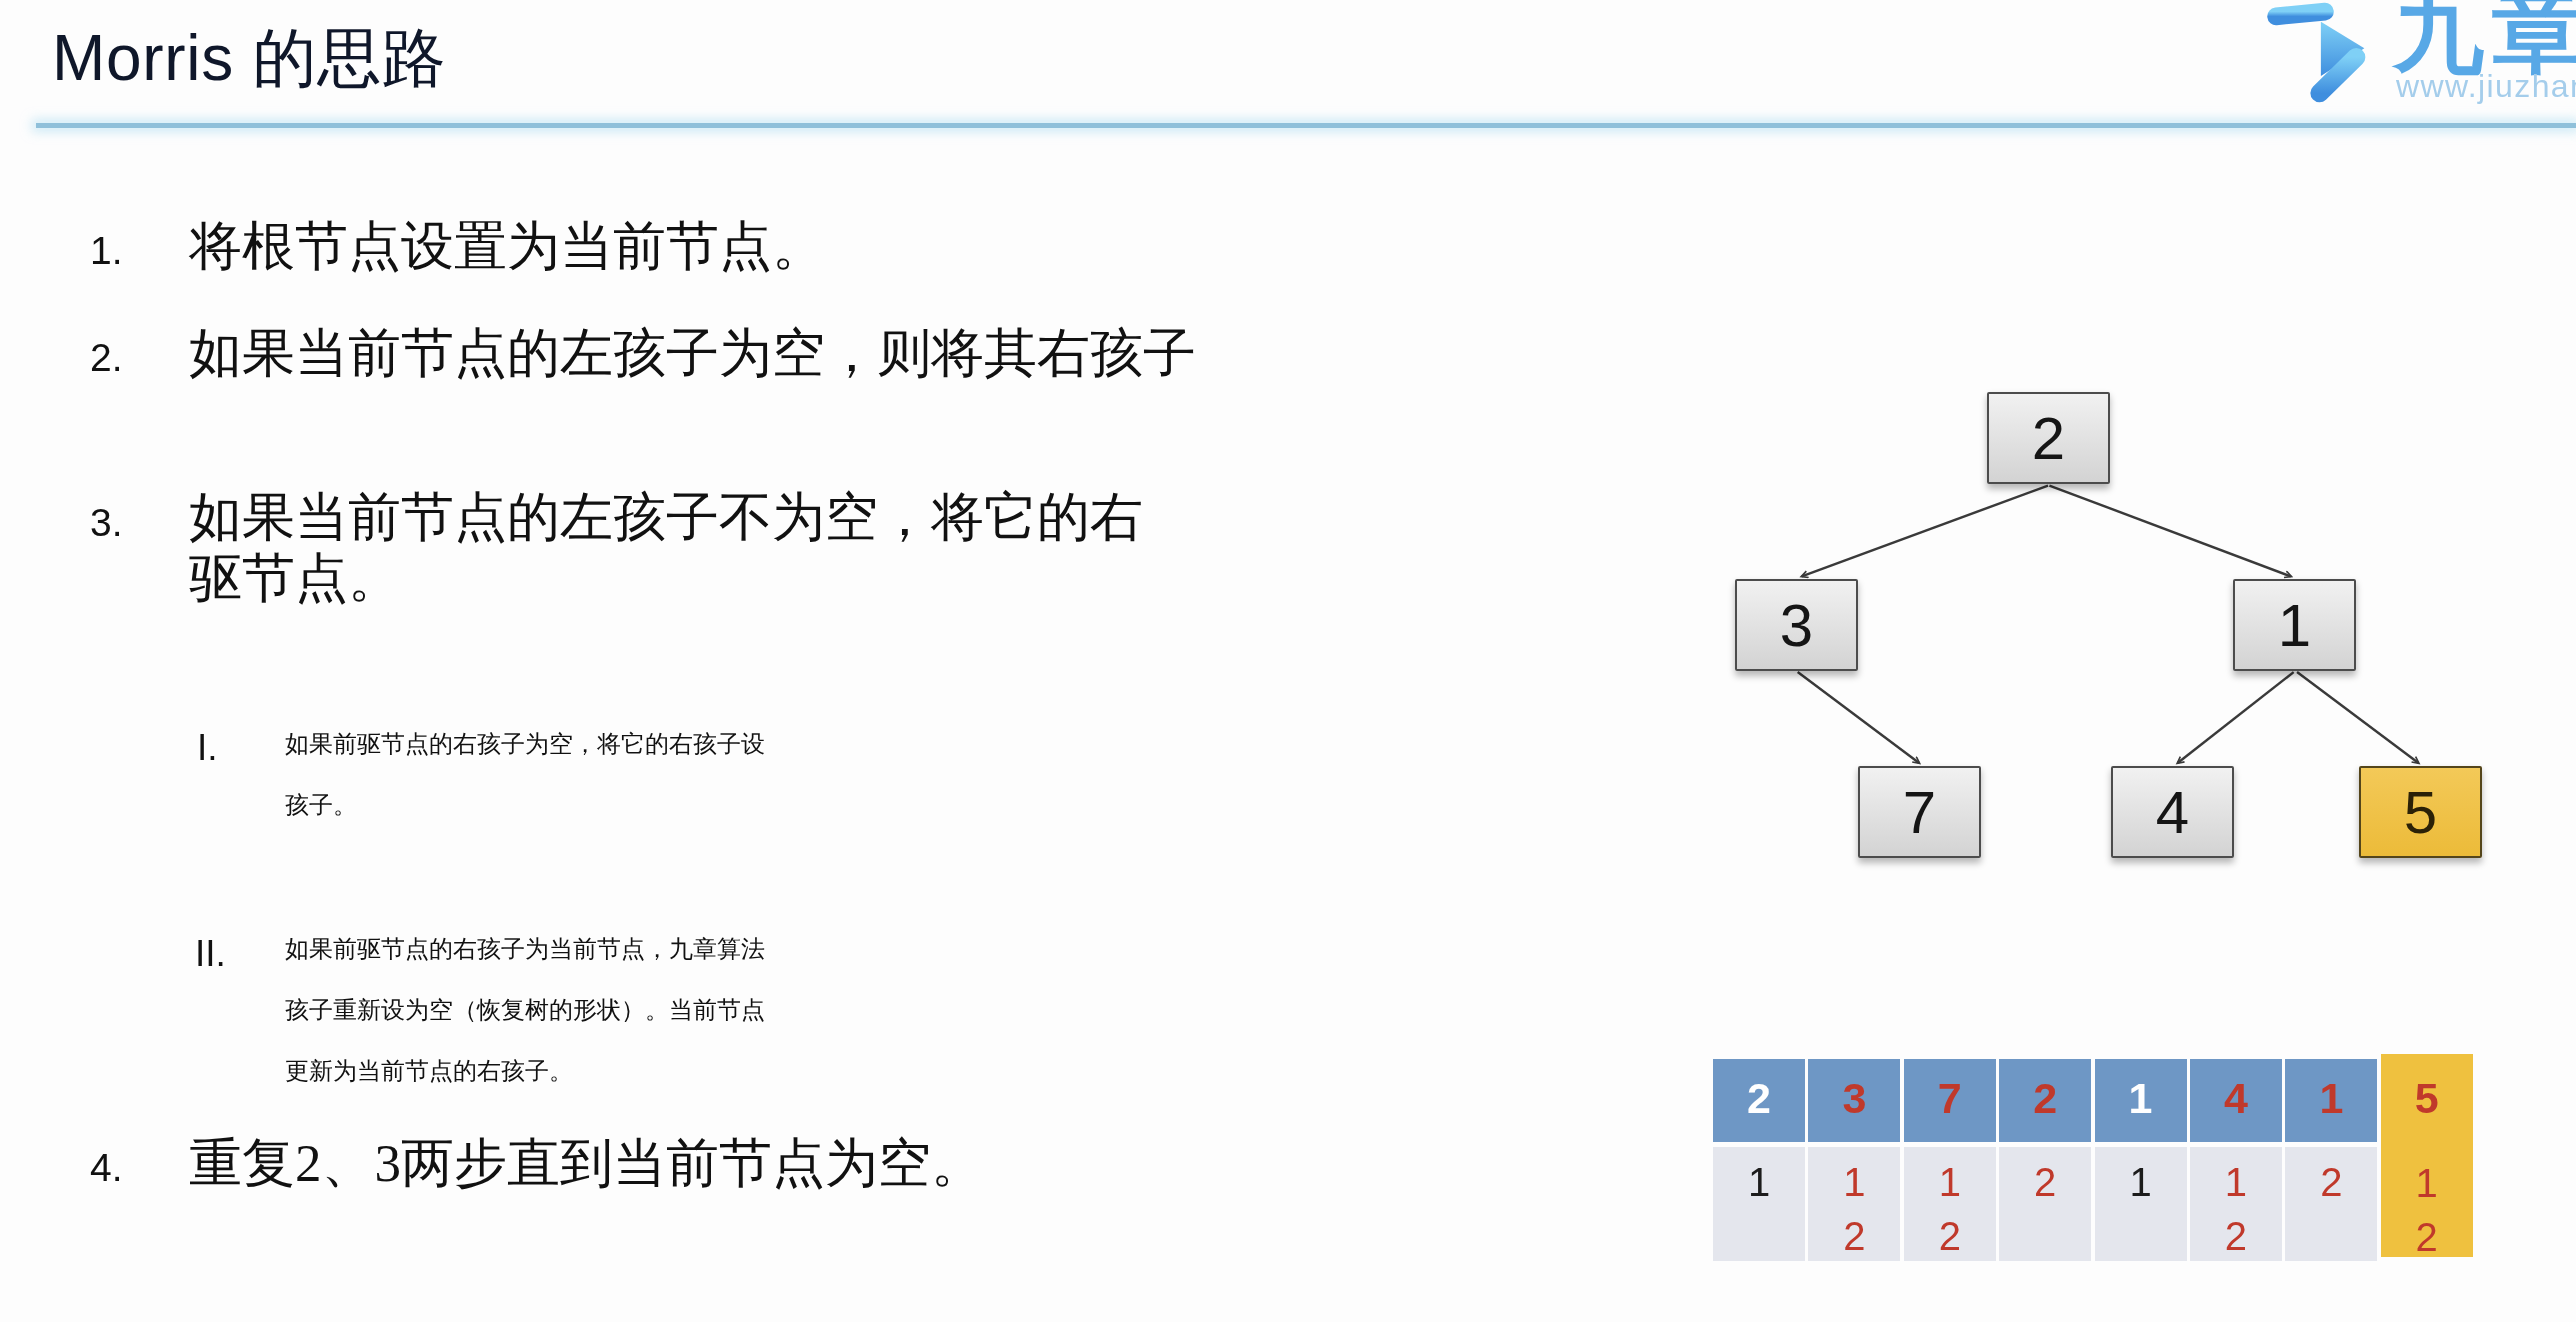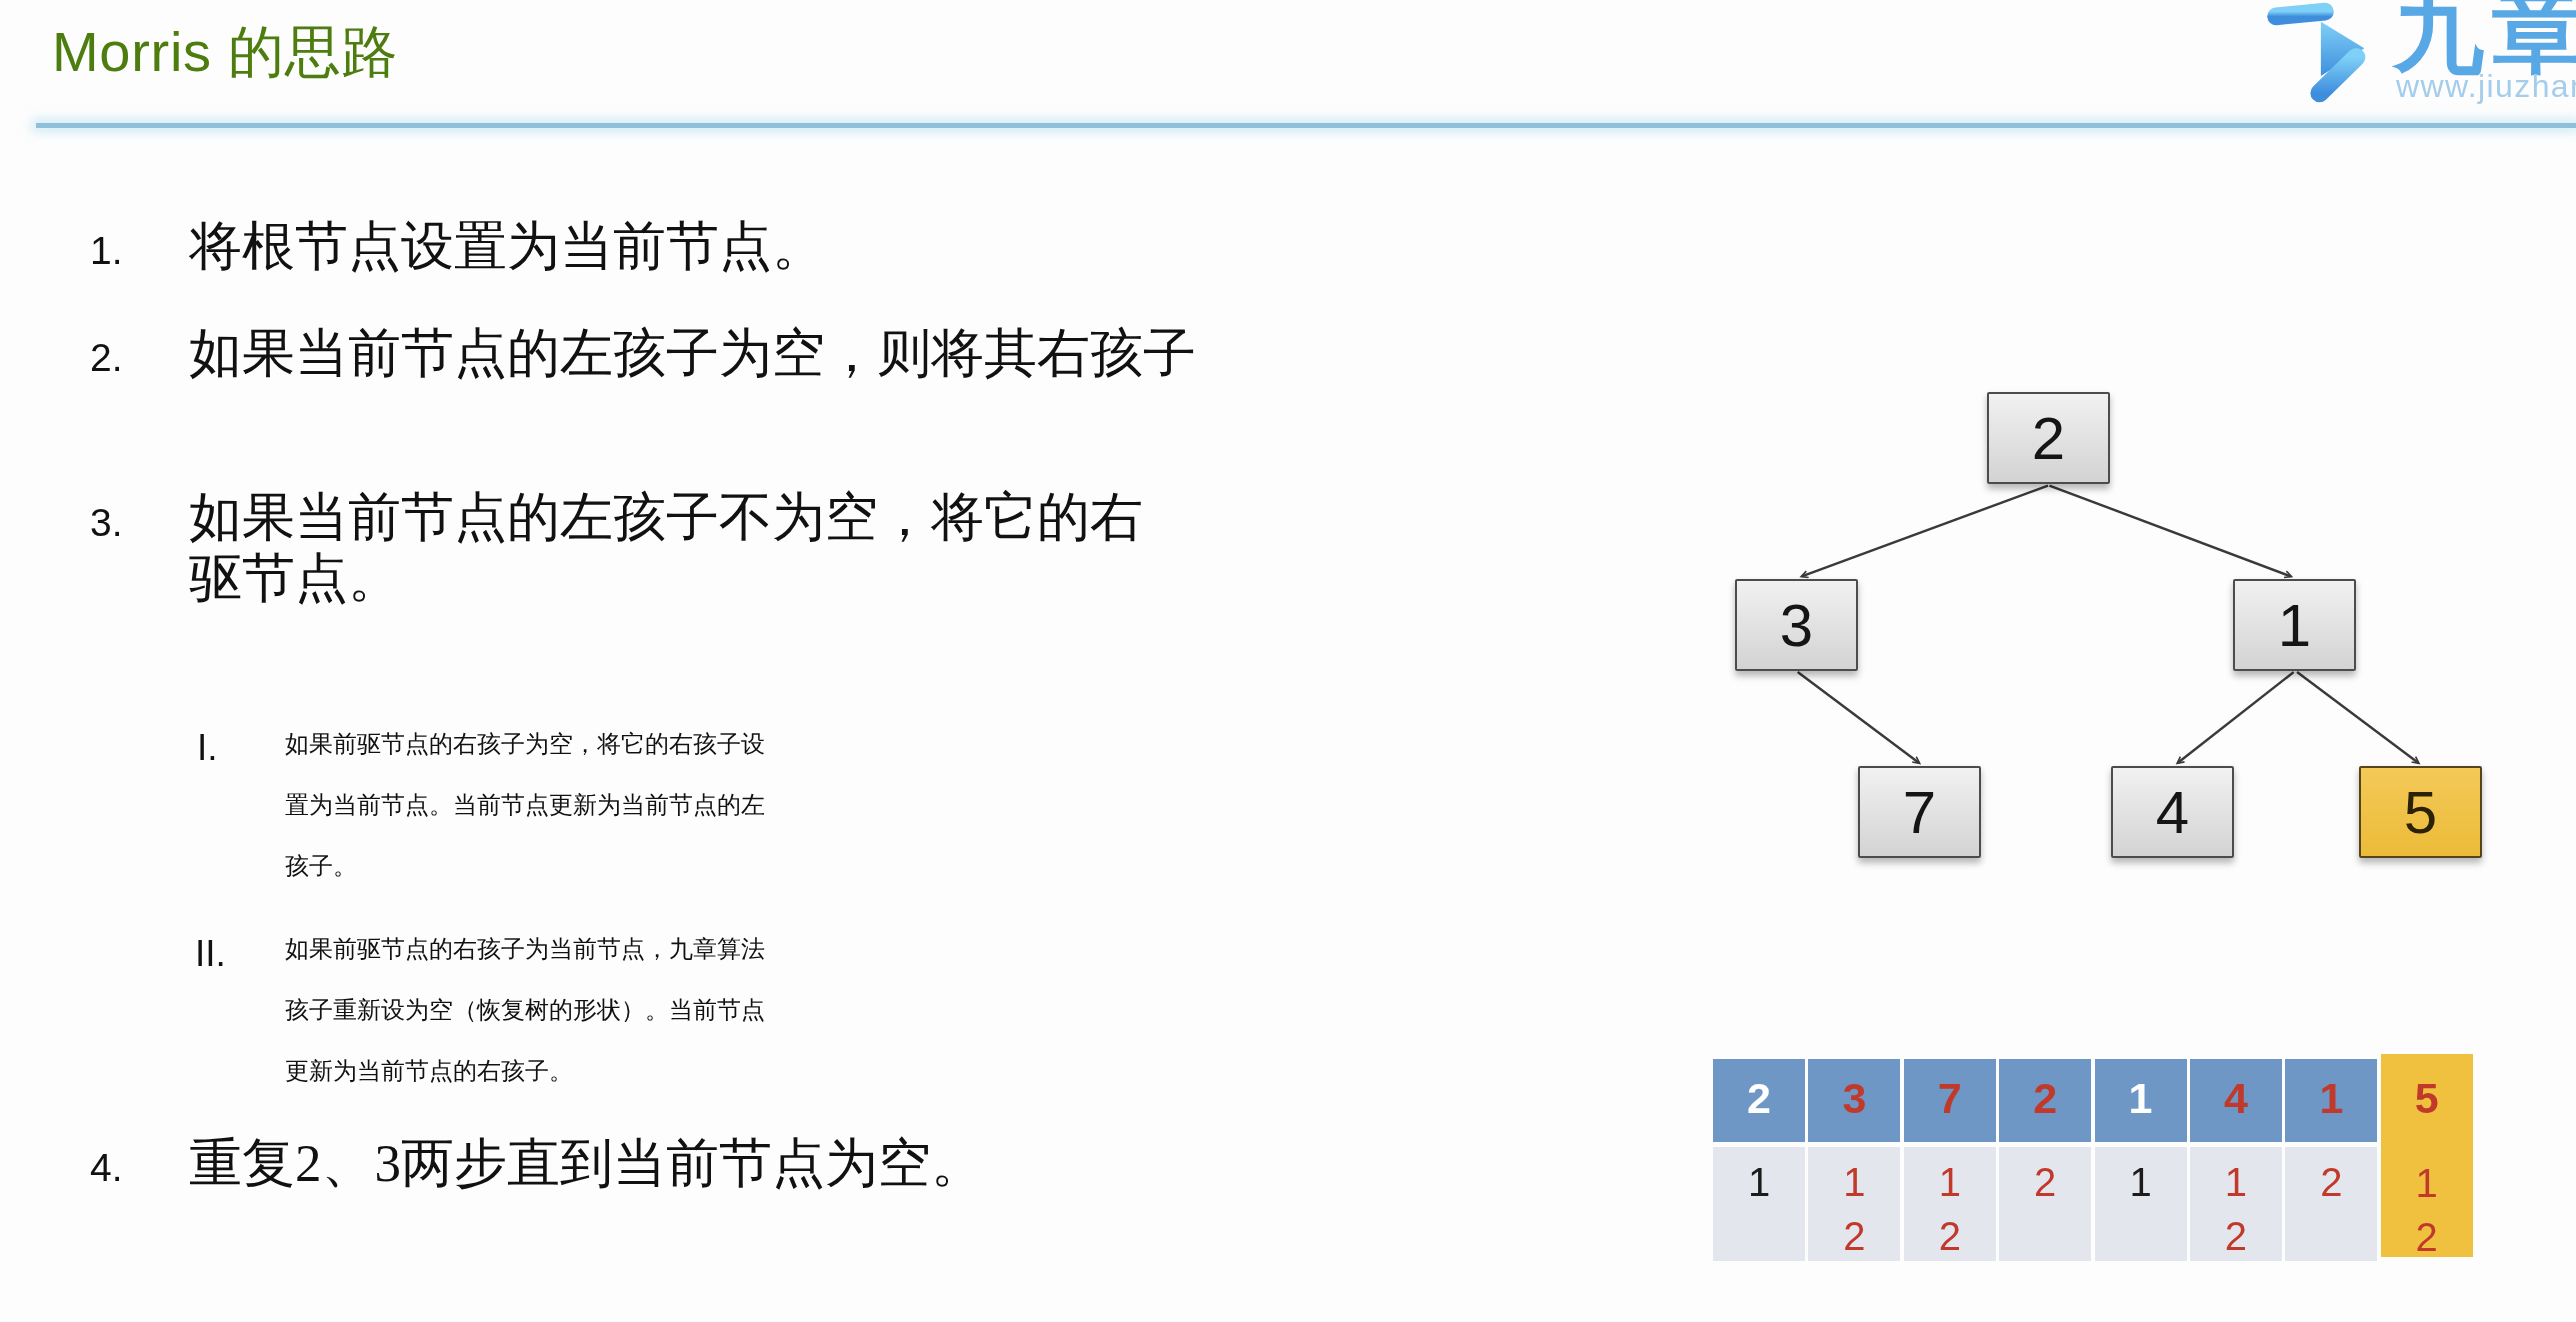--- a/index.html
+++ b/index.html
@@ -6,21 +6,21 @@
   body{
     width:2576px;height:1323px;position:relative;overflow:hidden;
     background:#fdfdfd;
     font-family:"Liberation Sans", sans-serif;
   }
   .abs{position:absolute;}
 
   
   .title{
     left:52px;top:15px;
-    font-size:56px;font-weight:400;color:#4d7c0f;
+    font-size:64px;font-weight:400;color:#0f172a;
     letter-spacing:0.7px;white-space:nowrap;
     font-family:"Liberation Sans", sans-serif;
   }
   .rule{
     left:36px;top:123px;width:2540px;height:4.7px;
     background:#8fc0da;
     box-shadow:0 0 11px 4.1px rgba(170,220,243,.55);
   }
 
   
@@ -130,21 +130,20 @@
     <div class="lines abs" style="left:189px;top:487px;">
       <div>如果当前节点的左孩子不为空，将它的右</div>
       <div>驱节点。</div>
     </div>
   </div>
 
   <div class="step lv2">
     <span class="marker abs" style="left:197px;top:727px;">I.</span>
     <div class="lines abs" style="left:285px;top:714px;">
       <div>如果前驱节点的右孩子为空，将它的右孩子设</div>
-      <div>置为当前节点。当前节点更新为当前节点的左</div>
       <div>孩子。</div>
     </div>
   </div>
 
   <div class="step lv2">
     <span class="marker abs" style="left:195px;top:933px;">II.</span>
     <div class="lines abs" style="left:285px;top:919px;">
       <div>如果前驱节点的右孩子为当前节点，九章算法</div>
       <div>孩子重新设为空（恢复树的形状）。当前节点</div>
       <div>更新为当前节点的右孩子。</div>

